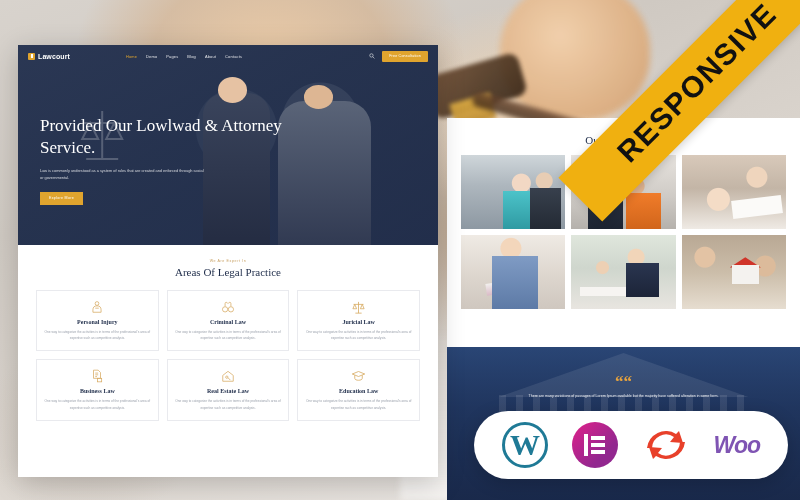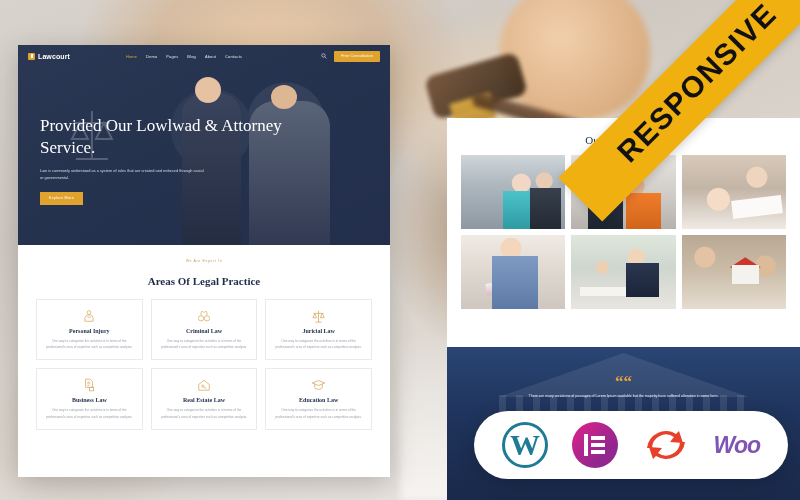--- a/index.html
+++ b/index.html
@@ -180,21 +180,21 @@
   .el-circle .bars { display:flex; flex-direction:column; gap:3px; }
   .el-circle .bars span { display:block; width: 14px; height: 4px; background:#fff; }
   .sync-icon { width: 48px; height: 46px; display:flex; align-items:center; justify-content:center; }
   .woo-text {
     font-family: "Liberation Sans", sans-serif; font-weight: 700; font-style: italic;
     font-size: 23px; color: #7f54b3; letter-spacing: -1px; line-height: 1;
   }
 
   
   #main-mock {
-    position: absolute; left: 18px; top: 45px; width: 372px; height: 432px;
+    position: absolute; left: 18px; top: 45px; width: 420px; height: 432px;
     background: #ffffff;
     box-shadow: 0 6px 26px rgba(0,0,0,.20);
     overflow: hidden;
   }
 
   
   #hero {
     position: relative; height: 200px;
     background:
       linear-gradient(180deg, rgba(32,45,74,.80), rgba(32,45,74,.82)),
@@ -266,21 +266,21 @@
     color: rgba(255,255,255,.78); width: 165px;
   }
   #hero-btn {
     margin-top: 10px; background: #e0a42e; color: #fff; border: none;
     font-size: 3.6px; padding: 4.5px 9px; letter-spacing: .3px;
   }
 
   
   #practice { padding: 14px 0 0 0; background: #fff; }
   #practice .eyebrow { font-size: 3.6px; }
-  #practice .title { font-size: 11px; margin-top: 12px; font-weight: 700; }
+  #practice .title { font-size: 11px; margin-top: 3px; font-weight: 400; }
   #cards {
     margin: 12px 18px 0 18px;
     display: grid; grid-template-columns: repeat(3, 1fr);
     gap: 8px 8px;
   }
   .pcard {
     border: 1px solid #e9eaee; background: #fff;
     padding: 8px 6px 9px; text-align: center;
   }
   .pcard .ic { height: 16px; display:flex; align-items:center; justify-content:center; }

